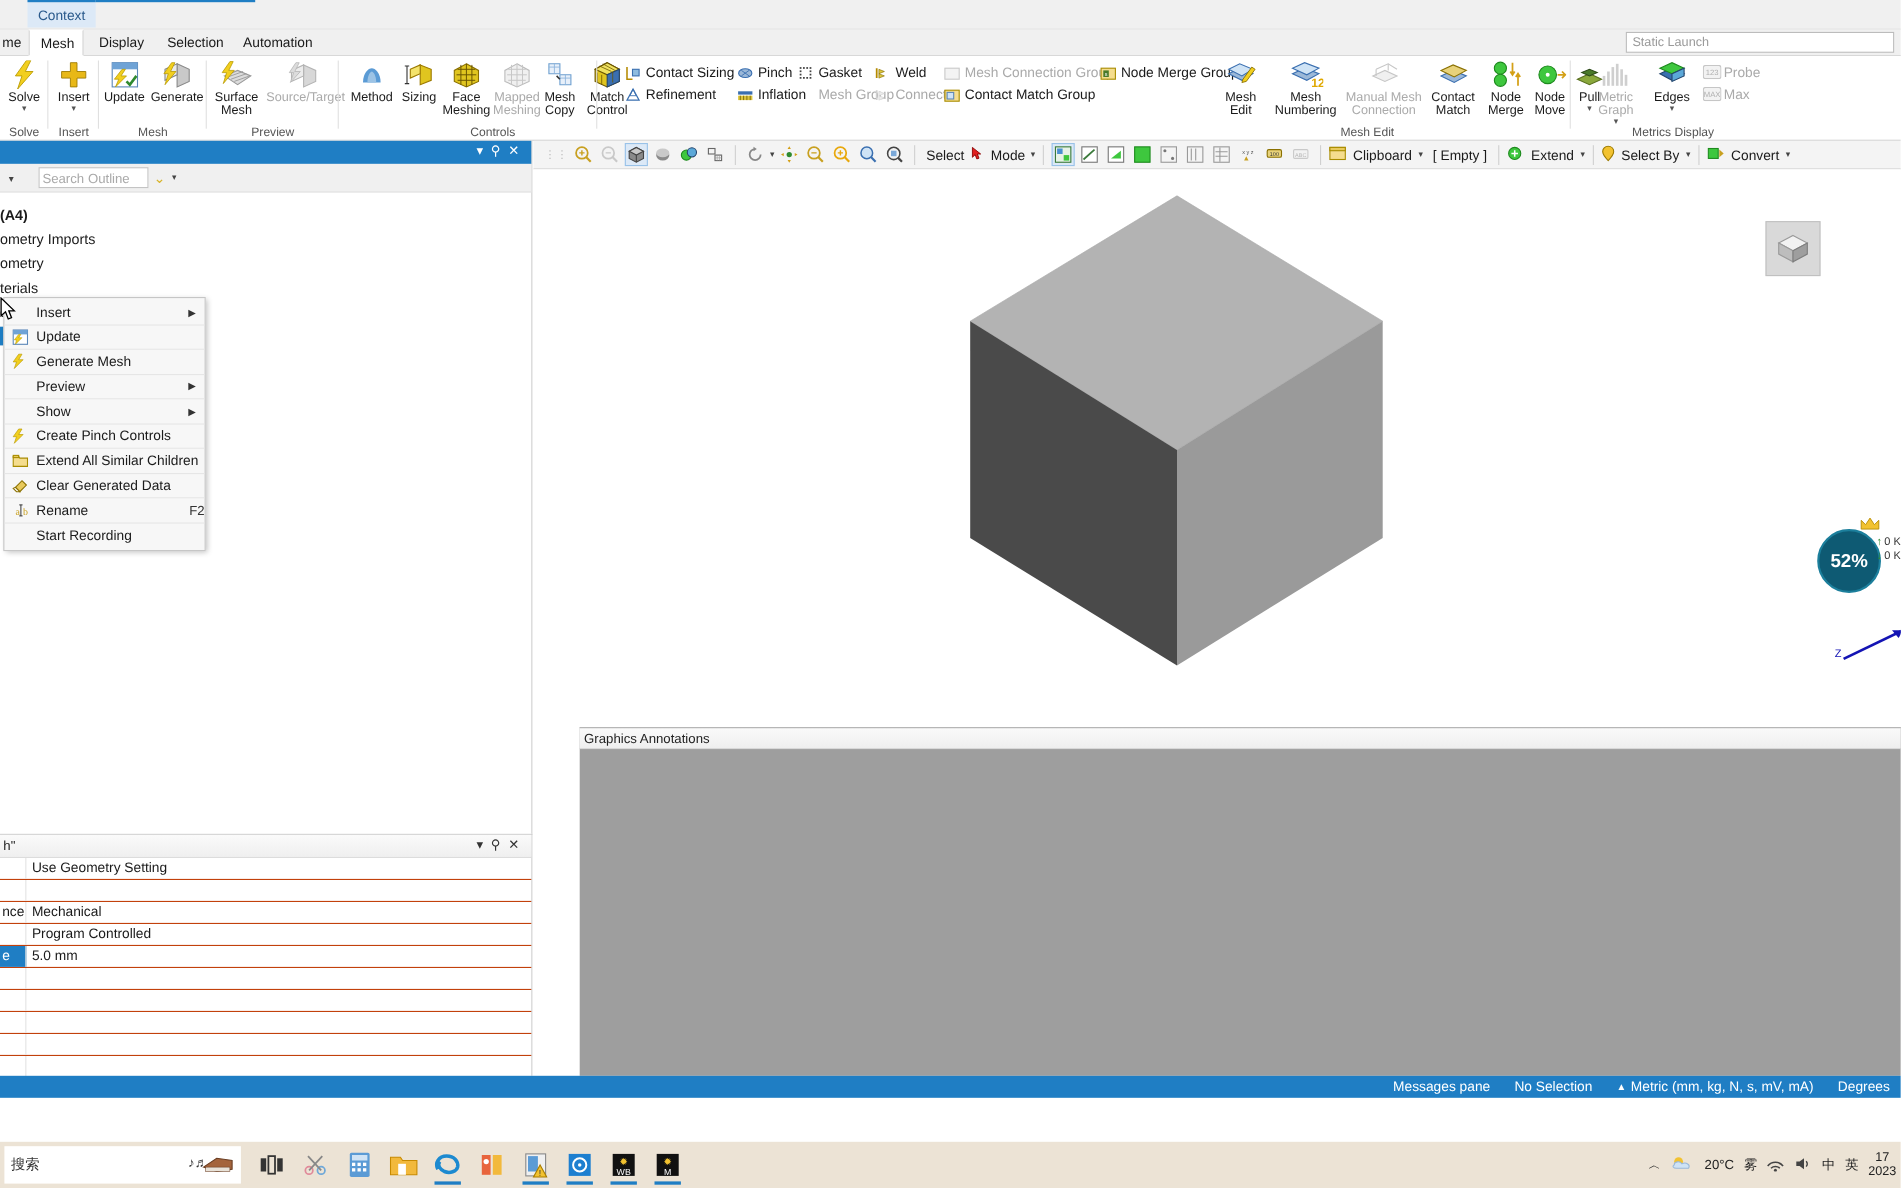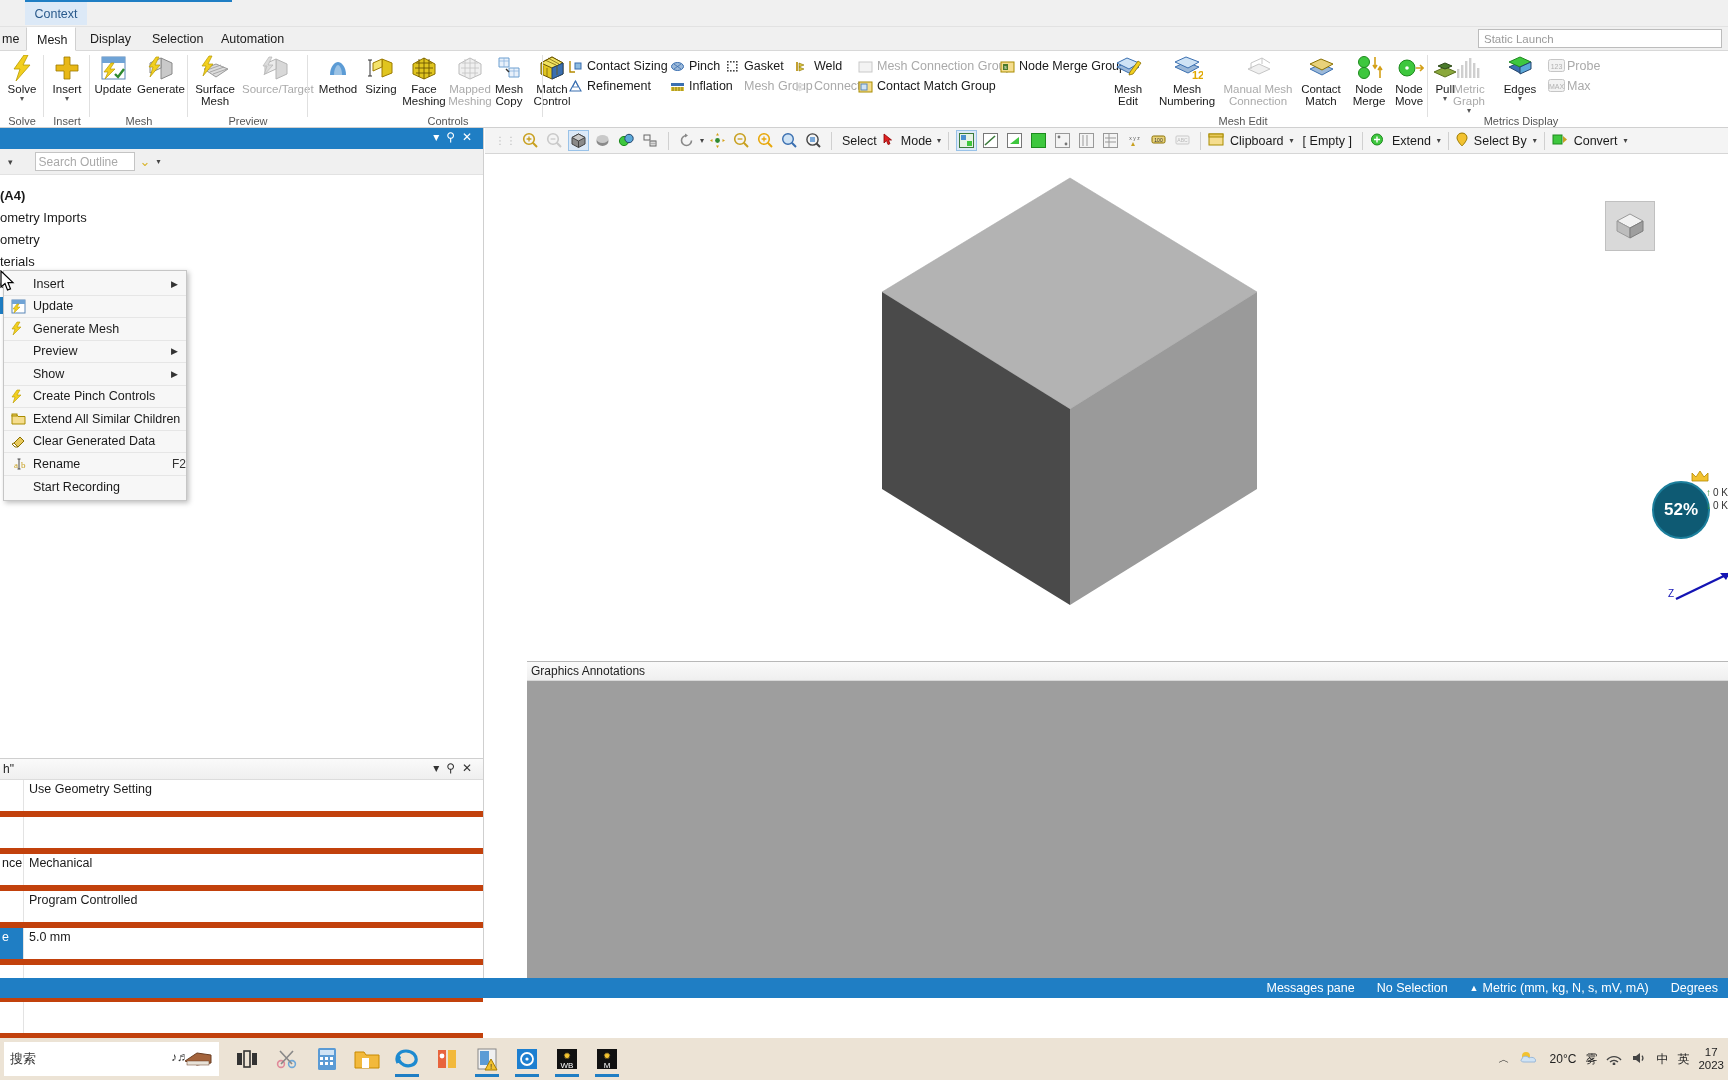--- a/index.html
+++ b/index.html
@@ -81,21 +81,21 @@
   .cursor-arrow { position:absolute; left:0; top:270px; z-index:70; }
 
   
   .details { position:absolute; left:0; bottom:42px; width:484px; height:220px;
     background:#fff; border-right:1px solid #cfcfcf; border-top:1px solid #cfcfcf; }
   .det-title { position:absolute; left:0; top:0; width:100%; height:21px;
     background:linear-gradient(#fafafa,#efefef); border-bottom:1px solid #dcdcdc; }
   .det-title .dtxt { font-size:12px; line-height:21px; padding-left:3px; color:#222; }
   .det-title .dbtns { position:absolute; right:4px; top:2px; font-size:12px; color:#333; letter-spacing:7px; }
   .det-rows { position:absolute; left:0; top:21px; right:0; bottom:0; }
-  .drow { display:flex; height:37px; border-bottom:6px solid #c2410c; font-size:12.5px; }
+  .drow { display:flex; height:20px; border-bottom:1px solid #c2410c; font-size:12.5px; }
   .dkey { width:24px; border-right:1px solid #e3e3e3; padding-left:2px; overflow:hidden;
     white-space:nowrap; line-height:18px; }
   .dkey.hl { background:#1f7ec4; color:#fff; }
   .dval { flex:1; padding-left:5px; line-height:18px; }
   .det-foot { position:absolute; left:0; bottom:0; width:100%; height:21px;
     border-top:1px solid #dcdcdc; font-size:12.5px; line-height:21px; }
 
   
   .gtoolbar { position:absolute; left:485px; top:128px; right:0; height:26px;
     background:#f4f4f4; border-bottom:1px solid #d6d6d6; display:flex;

